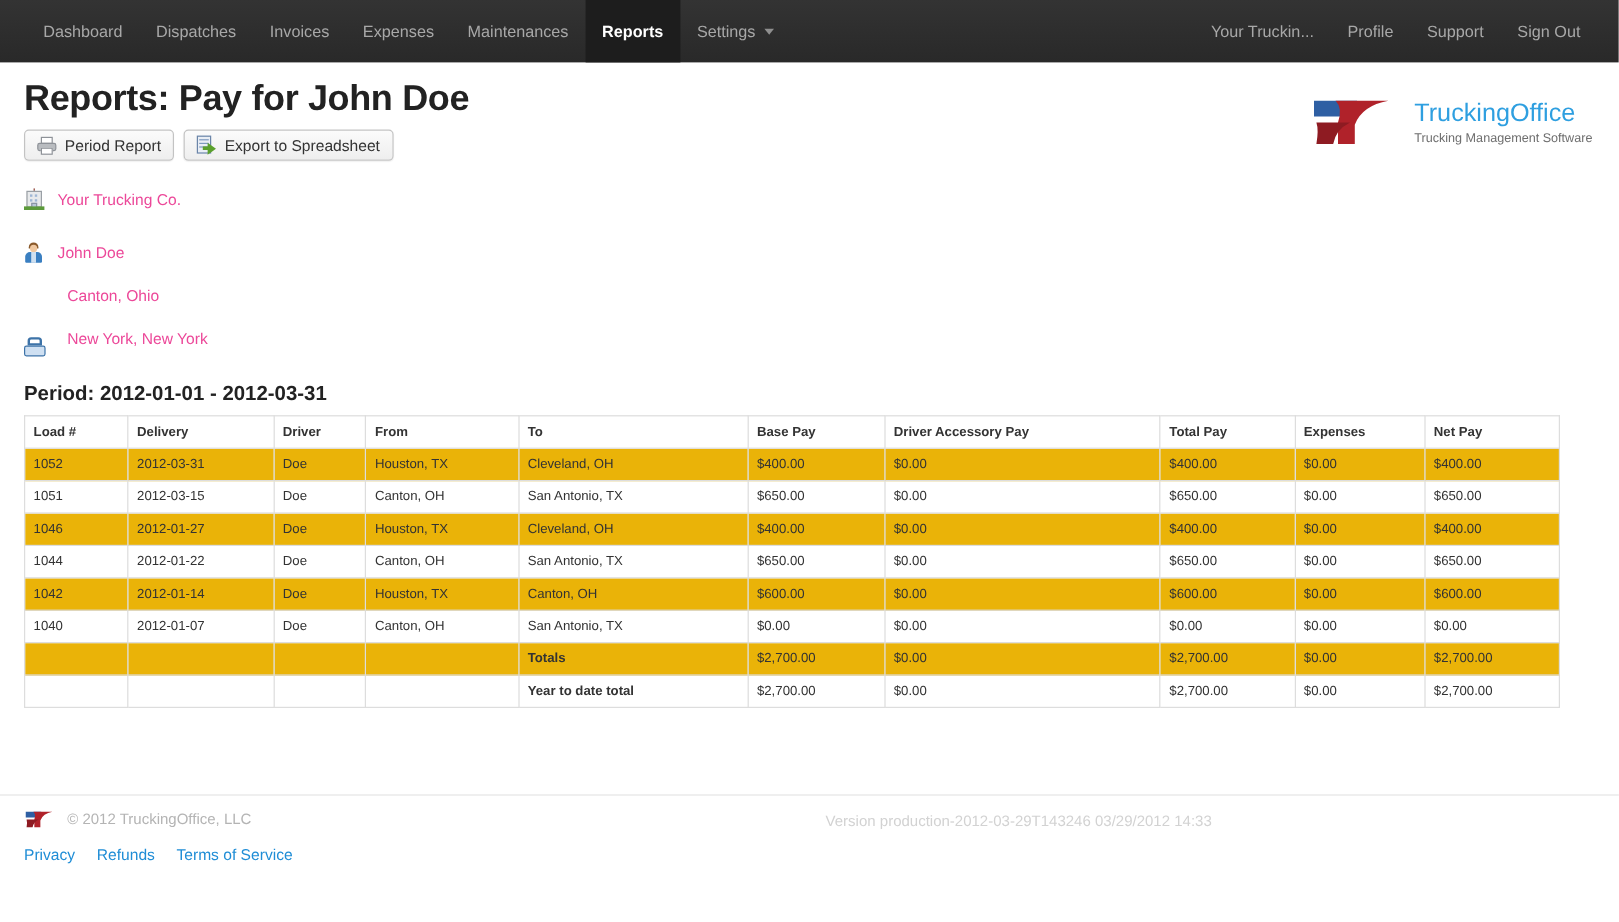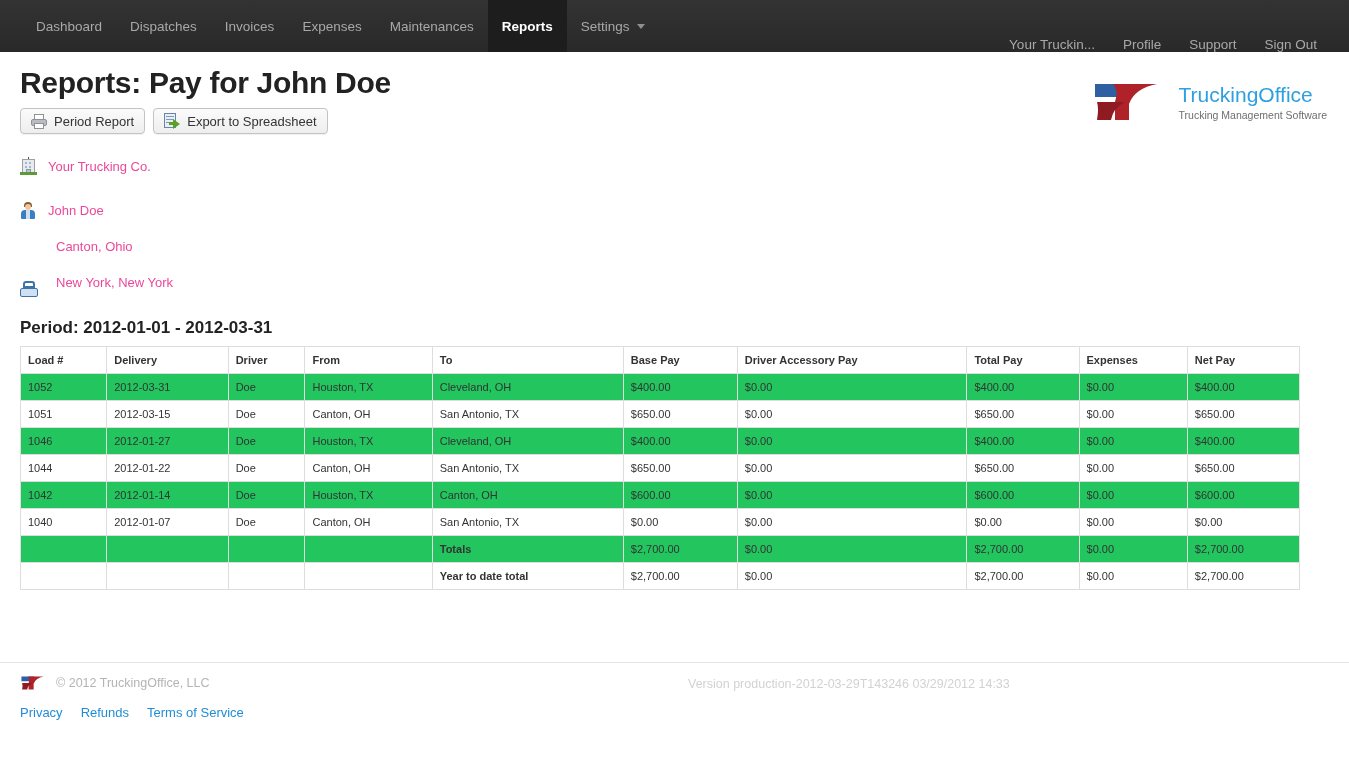--- a/index.html
+++ b/index.html
@@ -15,21 +15,21 @@
   
   #topnav {
     height: 52px;
     background: #2e2e2e;
     background: linear-gradient(180deg,#333333 0%,#292929 100%);
     display: flex;
     align-items: stretch;
     position: relative;
   }
   .nav-left { display:flex; align-items:stretch; padding-left:22px; }
-  .nav-right { display:flex; align-items:flex-end; margin-left:auto; padding-right:18px; }
+  .nav-right { display:flex; align-items:center; margin-left:auto; padding-right:18px; }
   .nav-item {
     display:flex; align-items:center;
     padding: 0 14px;
     font-size: 13.5px;
     color: #a8a8a8;
     white-space: nowrap;
     cursor: pointer;
     text-decoration: none;
   }
   .nav-item.active {
@@ -141,21 +141,21 @@
     text-align: left;
     font-weight: normal;
     height: 27px;
     vertical-align: middle;
   }
   #pay-table thead th {
     font-weight: bold;
     background: #ffffff;
     color: #333333;
   }
-  #pay-table tbody tr.alt td { background: #22c55e; }
+  #pay-table tbody tr.alt td { background: #eab308; }
   #pay-table td.bold { font-weight: bold; }
 
   
   .c0{width:88px} .c1{width:124px} .c2{width:78px} .c3{width:130px} .c4{width:196px}
   .c5{width:116px} .c6{width:236px} .c7{width:114px} .c8{width:110px} .c9{width:114px}
 
   
   #footer {
     position: absolute;
     left: 0; right: 0;

